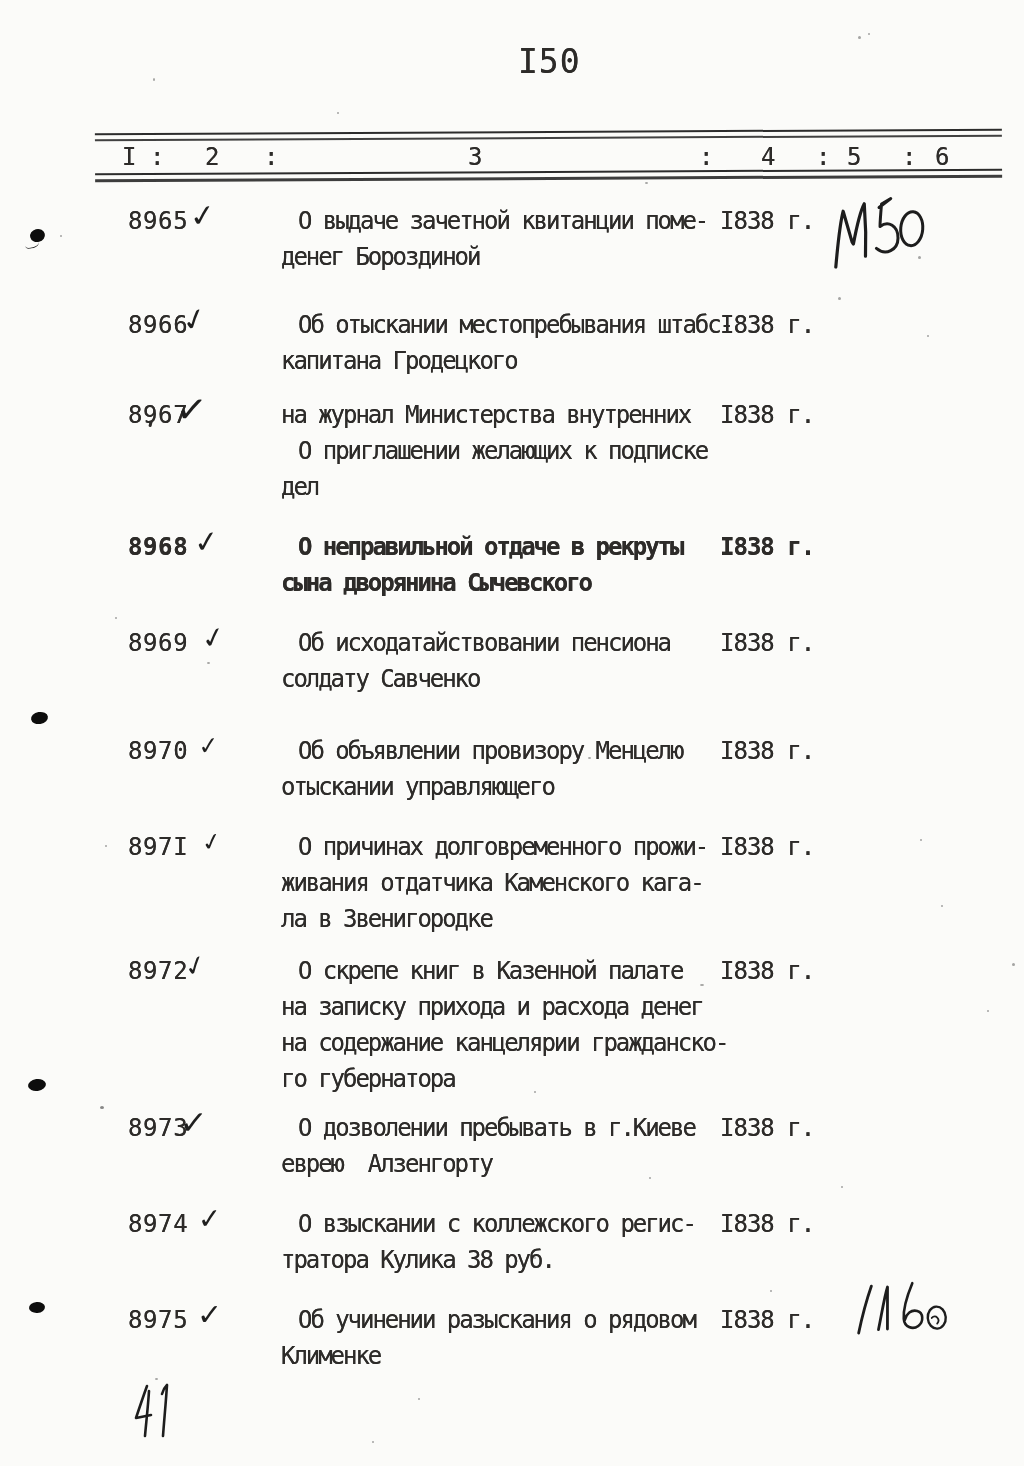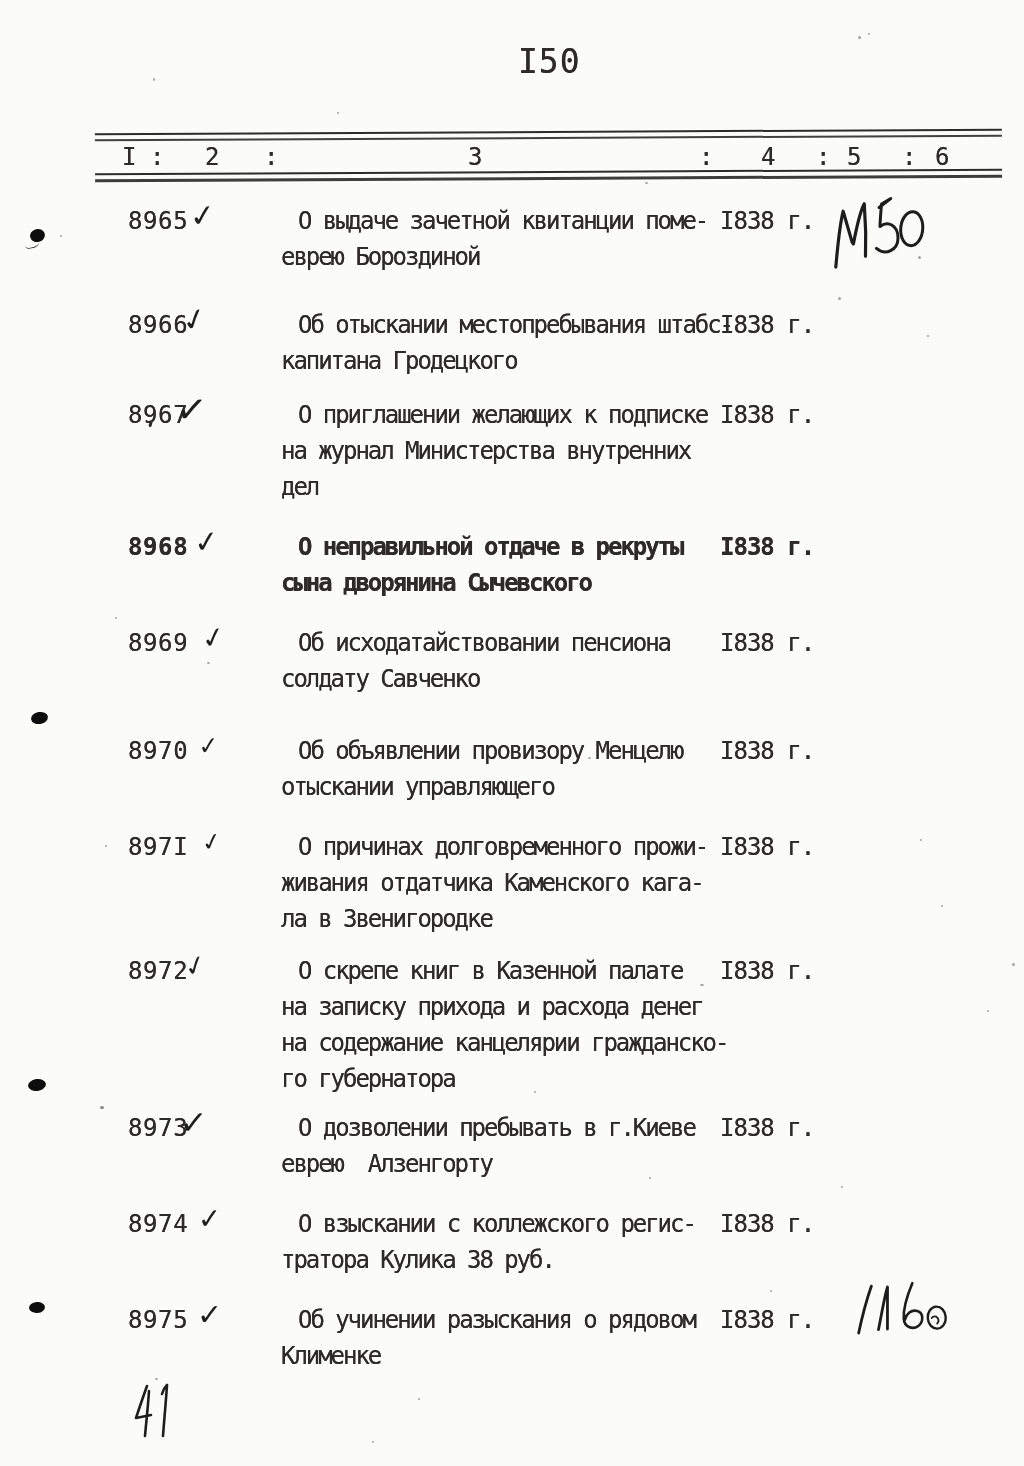--- a/index.html
+++ b/index.html
@@ -122,41 +122,41 @@
     <span class="h-c6">6</span>
   </div>
 
   <div class="entries">
 
     <div class="entry e1">
       <span class="num">8965</span>
       <span class="check">✓</span>
       <div class="desc">
         <div class="dline first">О выдаче зачетной квитанции поме-</div>
-        <div class="dline">еврею Бороздиной</div>
+        <div class="dline">денег Бороздиной</div>
       </div>
       <span class="year">I838 г.</span>
     </div>
 
     <div class="entry e2">
       <span class="num">8966</span>
       <span class="check">✓</span>
       <div class="desc">
         <div class="dline first">Об отыскании местопребывания штабс-</div>
         <div class="dline">капитана Гродецкого</div>
       </div>
       <span class="year">I838 г.</span>
     </div>
 
     <div class="entry e3">
       <span class="num">8967</span>
       <span class="check">✓</span>
       <div class="desc">
+        <div class="dline">на журнал Министерства внутренних</div>
         <div class="dline first">О приглашении желающих к подписке</div>
-        <div class="dline">на журнал Министерства внутренних</div>
         <div class="dline">дел</div>
       </div>
       <span class="year">I838 г.</span>
     </div>
 
     <div class="entry e4">
       <span class="num">8968</span>
       <span class="check">✓</span>
       <div class="desc">
         <div class="dline first">О неправильной отдаче в рекруты</div>

